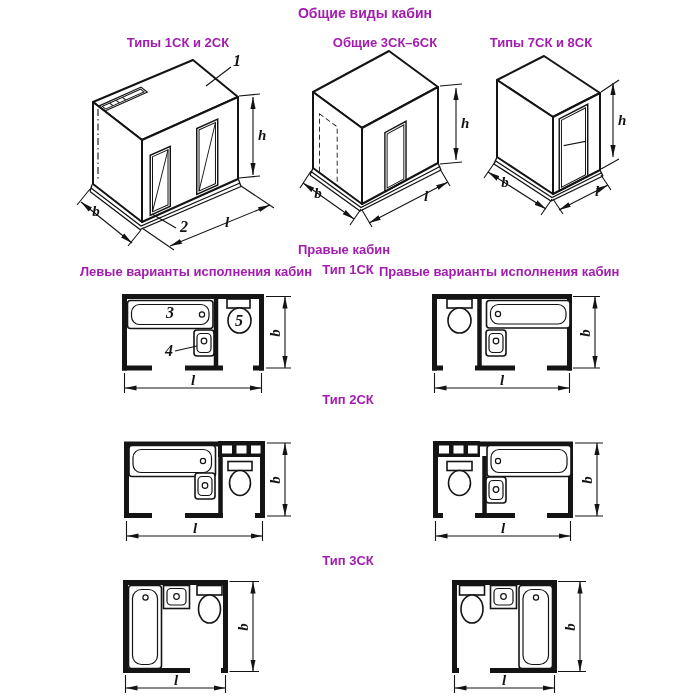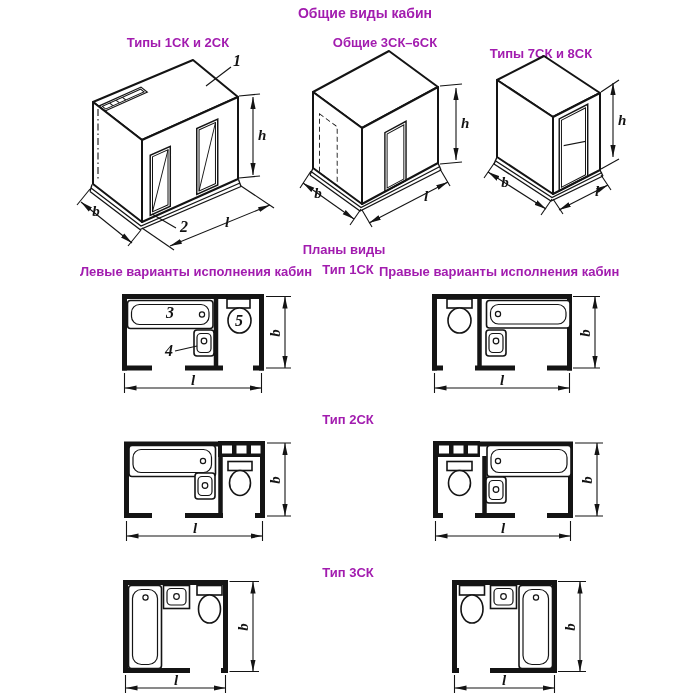--- a/index.html
+++ b/index.html
@@ -21,27 +21,27 @@
   .dtxt{font:italic 700 15px "Liberation Serif",serif;fill:#141414;text-anchor:middle}
   .ctxt{font:italic 700 16px "Liberation Serif",serif;fill:#141414;text-anchor:middle}
   .start{text-anchor:start}
 </style>
 </head>
 <body>
 
 <div class="lbl big" style="left:180px;top:5px;width:370px">Общие виды кабин</div>
 <div class="lbl" style="left:78px;top:35px;width:200px">Типы 1СК и 2СК</div>
 <div class="lbl" style="left:285px;top:35px;width:200px">Общие 3СК–6СК</div>
-<div class="lbl" style="left:441px;top:46px;width:200px">Типы 7СК и 8СК</div>
-<div class="lbl" style="left:244px;top:242px;width:200px">Планы виды</div>
+<div class="lbl" style="left:441px;top:35px;width:200px">Типы 7СК и 8СК</div>
+<div class="lbl" style="left:244px;top:242px;width:200px">Правые кабин</div>
 <div class="lbl" style="left:80px;top:264px;width:222px">Левые варианты исполнения кабин</div>
 <div class="lbl" style="left:379px;top:264px;width:222px">Правые варианты исполнения кабин</div>
 <div class="lbl" style="left:248px;top:262px;width:200px">Тип 1СК</div>
-<div class="lbl" style="left:248px;top:412px;width:200px">Тип 2СК</div>
-<div class="lbl" style="left:248px;top:565px;width:200px">Тип 3СК</div>
+<div class="lbl" style="left:248px;top:392px;width:200px">Тип 2СК</div>
+<div class="lbl" style="left:248px;top:553px;width:200px">Тип 3СК</div>
 
 <svg width="700" height="700" viewBox="0 0 700 700">
   <defs>
     <marker id="arw" viewBox="0 0 12 6" refX="12" refY="3" markerWidth="12" markerHeight="6" markerUnits="userSpaceOnUse" orient="auto-start-reverse">
       <path d="M12,3 L0,0.4 L0,5.6 Z" fill="#141414"></path>
     </marker>
   </defs>
 
   <g>
     <polyline class="ln3" points="91,188 141,226 240,183"></polyline>

